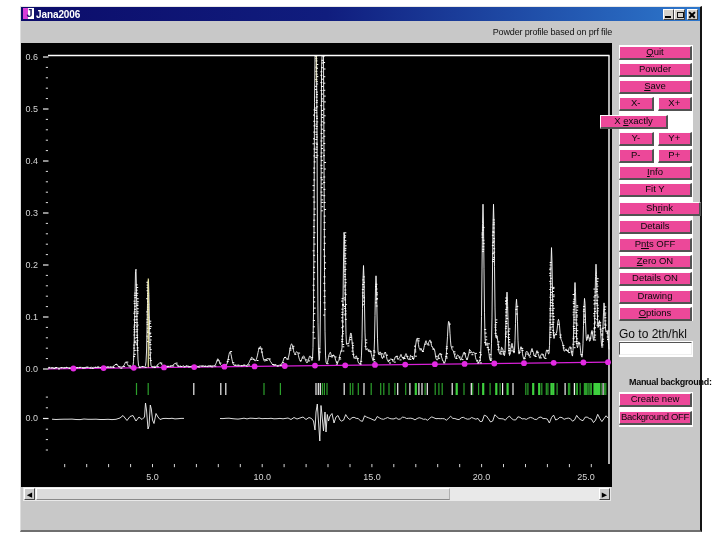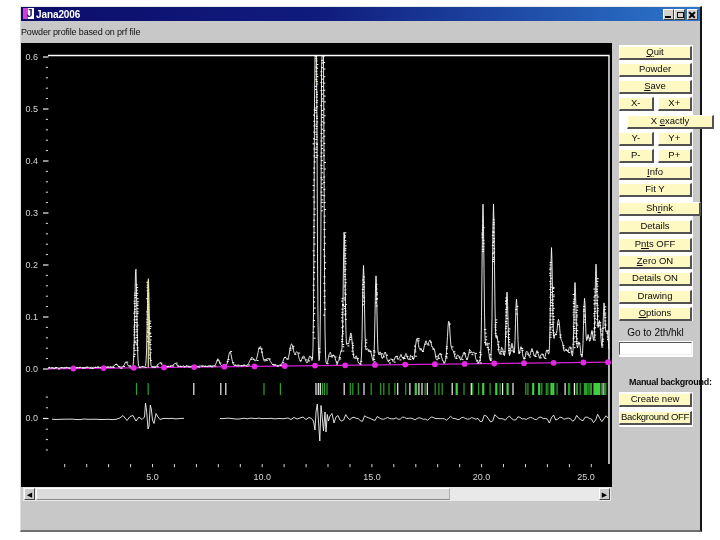--- a/index.html
+++ b/index.html
@@ -6,24 +6,24 @@
 #root { position:absolute; left:0; top:0; width:720px; height:540px; filter:blur(0.0001px); }
 #win { position:absolute; left:20px; top:6px; width:682px; height:526px; background:#c8c8c8;
   border-top:1px solid #e8e8e8; border-left:1px solid #dedede; border-right:2px solid #141414; border-bottom:2px solid #6f6f6f; }
 #title { position:absolute; left:21px; top:7px; width:679px; height:14px;
   background:linear-gradient(90deg,#0c0c6a 0%,#101d7e 45%,#2d77cc 100%); }
 #ticon { position:absolute; left:23px; top:8px; width:11px; height:11px; background:#fff; overflow:hidden; }
 #ticon b { position:absolute; left:0; top:0; width:5px; height:11px; background:#d83cd8; }
 #ticon span { position:absolute; left:3.5px; top:-1.5px; color:#23206a; font-weight:bold; font-size:11px; }
 #ttext { filter:blur(0.0001px); position:absolute; left:36px; top:8.5px; color:#fff; font-size:10px; letter-spacing:-0.1px; font-weight:bold; }
 .wb { position:absolute; top:2px; width:11px; height:11px; background:#d4d1ca; border-top:1px solid #fff; border-left:1px solid #fff; border-right:1.5px solid #404040; border-bottom:1.5px solid #404040; font-size:8px; text-align:center; line-height:9px; color:#000; }
-#caption { filter:blur(0.0001px); position:absolute; left:21px; top:27px; width:591px; text-align:left; font-size:9px; letter-spacing:-0.15px; color:#111; }
+#caption { filter:blur(0.0001px); position:absolute; left:21px; top:27px; width:591px; text-align:right; font-size:9px; letter-spacing:-0.15px; color:#111; }
 #plotwrap { position:absolute; left:21px; top:43px; width:648px; height:444px; transform:translateZ(0); }
-.b { filter:blur(0.0001px); position:absolute; height:14px; background:#fef9c3; border-top:1.5px solid #fdfdfd; border-left:1.5px solid #fdfdfd; border-right:2px solid #525252; border-bottom:2px solid #525252; font-size:9.5px; color:#0a0a0a; text-align:center; line-height:10px; white-space:nowrap; overflow:hidden; }
-#golab { filter:blur(0.0001px); position:absolute; left:619px; top:327px; width:73px; text-align:center; font-size:10px; color:#0a0a0a; }
+.b { filter:blur(0.0001px); position:absolute; height:14px; background:#ec4899; border-top:1.5px solid #fdfdfd; border-left:1.5px solid #fdfdfd; border-right:2px solid #525252; border-bottom:2px solid #525252; font-size:9.5px; color:#0a0a0a; text-align:center; line-height:10px; white-space:nowrap; overflow:hidden; }
+#golab { filter:blur(0.0001px); position:absolute; left:619px; top:327px; width:73px; font-size:12px; color:#0a0a0a; }
 #goinp { position:absolute; left:619px; top:341.5px; width:73px; height:13.5px; background:#fff; border-top:1.5px solid #555; border-left:1.5px solid #555; border-right:1px solid #eee; border-bottom:1px solid #eee; }
 #mblab { filter:blur(0.0001px); position:absolute; left:617px; top:377px; width:98px; font-size:9px; letter-spacing:-0.3px; font-weight:bold; color:#0a0a0a; white-space:nowrap;padding-left:12px; }
 #sbar { position:absolute; left:23px; top:487px; width:588px; height:14px; background:#e9e9e9; }
 .sbtn { position:absolute; top:0.5px; width:11px; height:12.5px; background:#ccc; border-top:1px solid #fff; border-left:1px solid #fff; border-right:1.5px solid #444; border-bottom:1.5px solid #444; font-size:7px; line-height:11px; text-align:center; color:#000; }
 #thumb { position:absolute; left:13px; top:0.5px; width:414px; height:12.5px; background:#dcdcdc; border-top:1px solid #fff; border-left:1px solid #fff; border-right:1px solid #b0b0b0; border-bottom:1.5px solid #8a8a8a; }
 .al { font-family:"Liberation Sans",sans-serif; font-size:9px; fill:#d5d5d5; }
 u { text-decoration:underline; }
 </style></head><body>
 <div id="root">
 <div id="win"></div>
@@ -236,21 +236,21 @@
 <div id="sbar">
    <div class="sbtn" style="left:1px">◀</div>
    <div id="thumb"></div>
    <div class="sbtn" style="right:1px">▶</div>
 </div>
 <div class="b" style="left:619px;top:46px;width:73px"><u>Q</u>uit</div>
     <div class="b" style="left:619px;top:63px;width:73px">Powder</div>
     <div class="b" style="left:619px;top:80px;width:73px"><u>S</u>ave</div>
     <div class="b" style="left:619px;top:97px;width:34.5px">X-</div>
     <div class="b" style="left:657.5px;top:97px;width:34.5px">X+</div>
-    <div class="b" style="left:627px;top:114.5px;width:87px">X <u>e</u>xactly</div>
+    <div class="b" style="left:600px;top:114.5px;width:68px">X <u>e</u>xactly</div>
     <div class="b" style="left:619px;top:131.5px;width:34.5px">Y-</div>
     <div class="b" style="left:657.5px;top:131.5px;width:34.5px">Y+</div>
     <div class="b" style="left:619px;top:148.5px;width:34.5px">P-</div>
     <div class="b" style="left:657.5px;top:148.5px;width:34.5px">P+</div>
     <div class="b" style="left:619px;top:166px;width:73px"><u>I</u>nfo</div>
     <div class="b" style="left:619px;top:183px;width:73px">Fit Y</div>
     <div class="b" style="left:619px;top:201.5px;width:82px">Sh<u>r</u>ink</div>
     <div class="b" style="left:619px;top:219.5px;width:73px">Details</div>
     <div class="b" style="left:619px;top:237.5px;width:73px">P<u>nt</u>s OFF</div>
     <div class="b" style="left:619px;top:255px;width:73px"><u>Z</u>ero ON</div>

